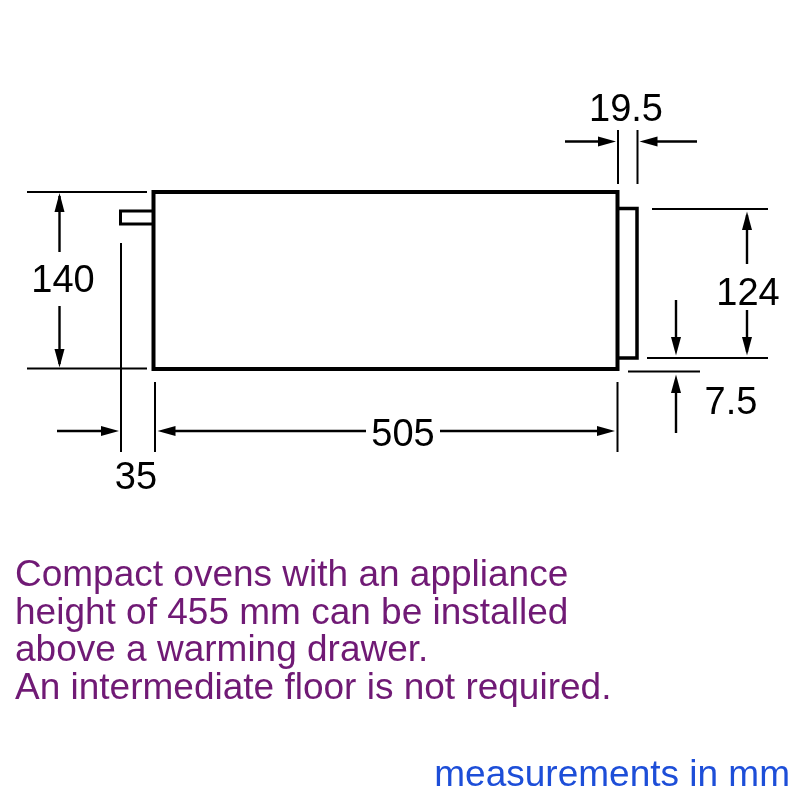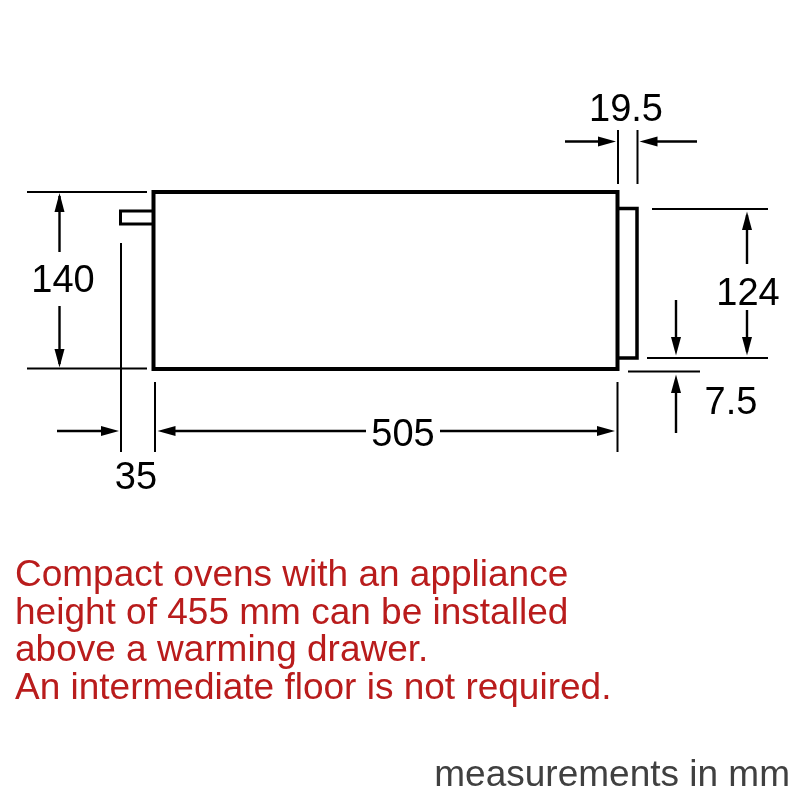--- a/index.html
+++ b/index.html
@@ -27,29 +27,29 @@
     fill: #000;
     text-anchor: middle;
   }
   .note {
     position: absolute;
     left: 15px;
     top: 555px;
     font-size: 37px;
     line-height: 37.6px;
     white-space: pre-line;
-    color: #b91c1c;
+    color: #701a75;
   }
   .units-footer {
     position: absolute;
     right: 10px;
     top: 755px;
     font-size: 37px;
     line-height: 38px;
-    color: #404040;
+    color: #1d4ed8;
   }
 </style>
 </head>
 <body>
 
 <div class="canvas">
 
   <svg class="diagram" width="800" height="540" viewBox="0 0 800 540">
 
     <g>

